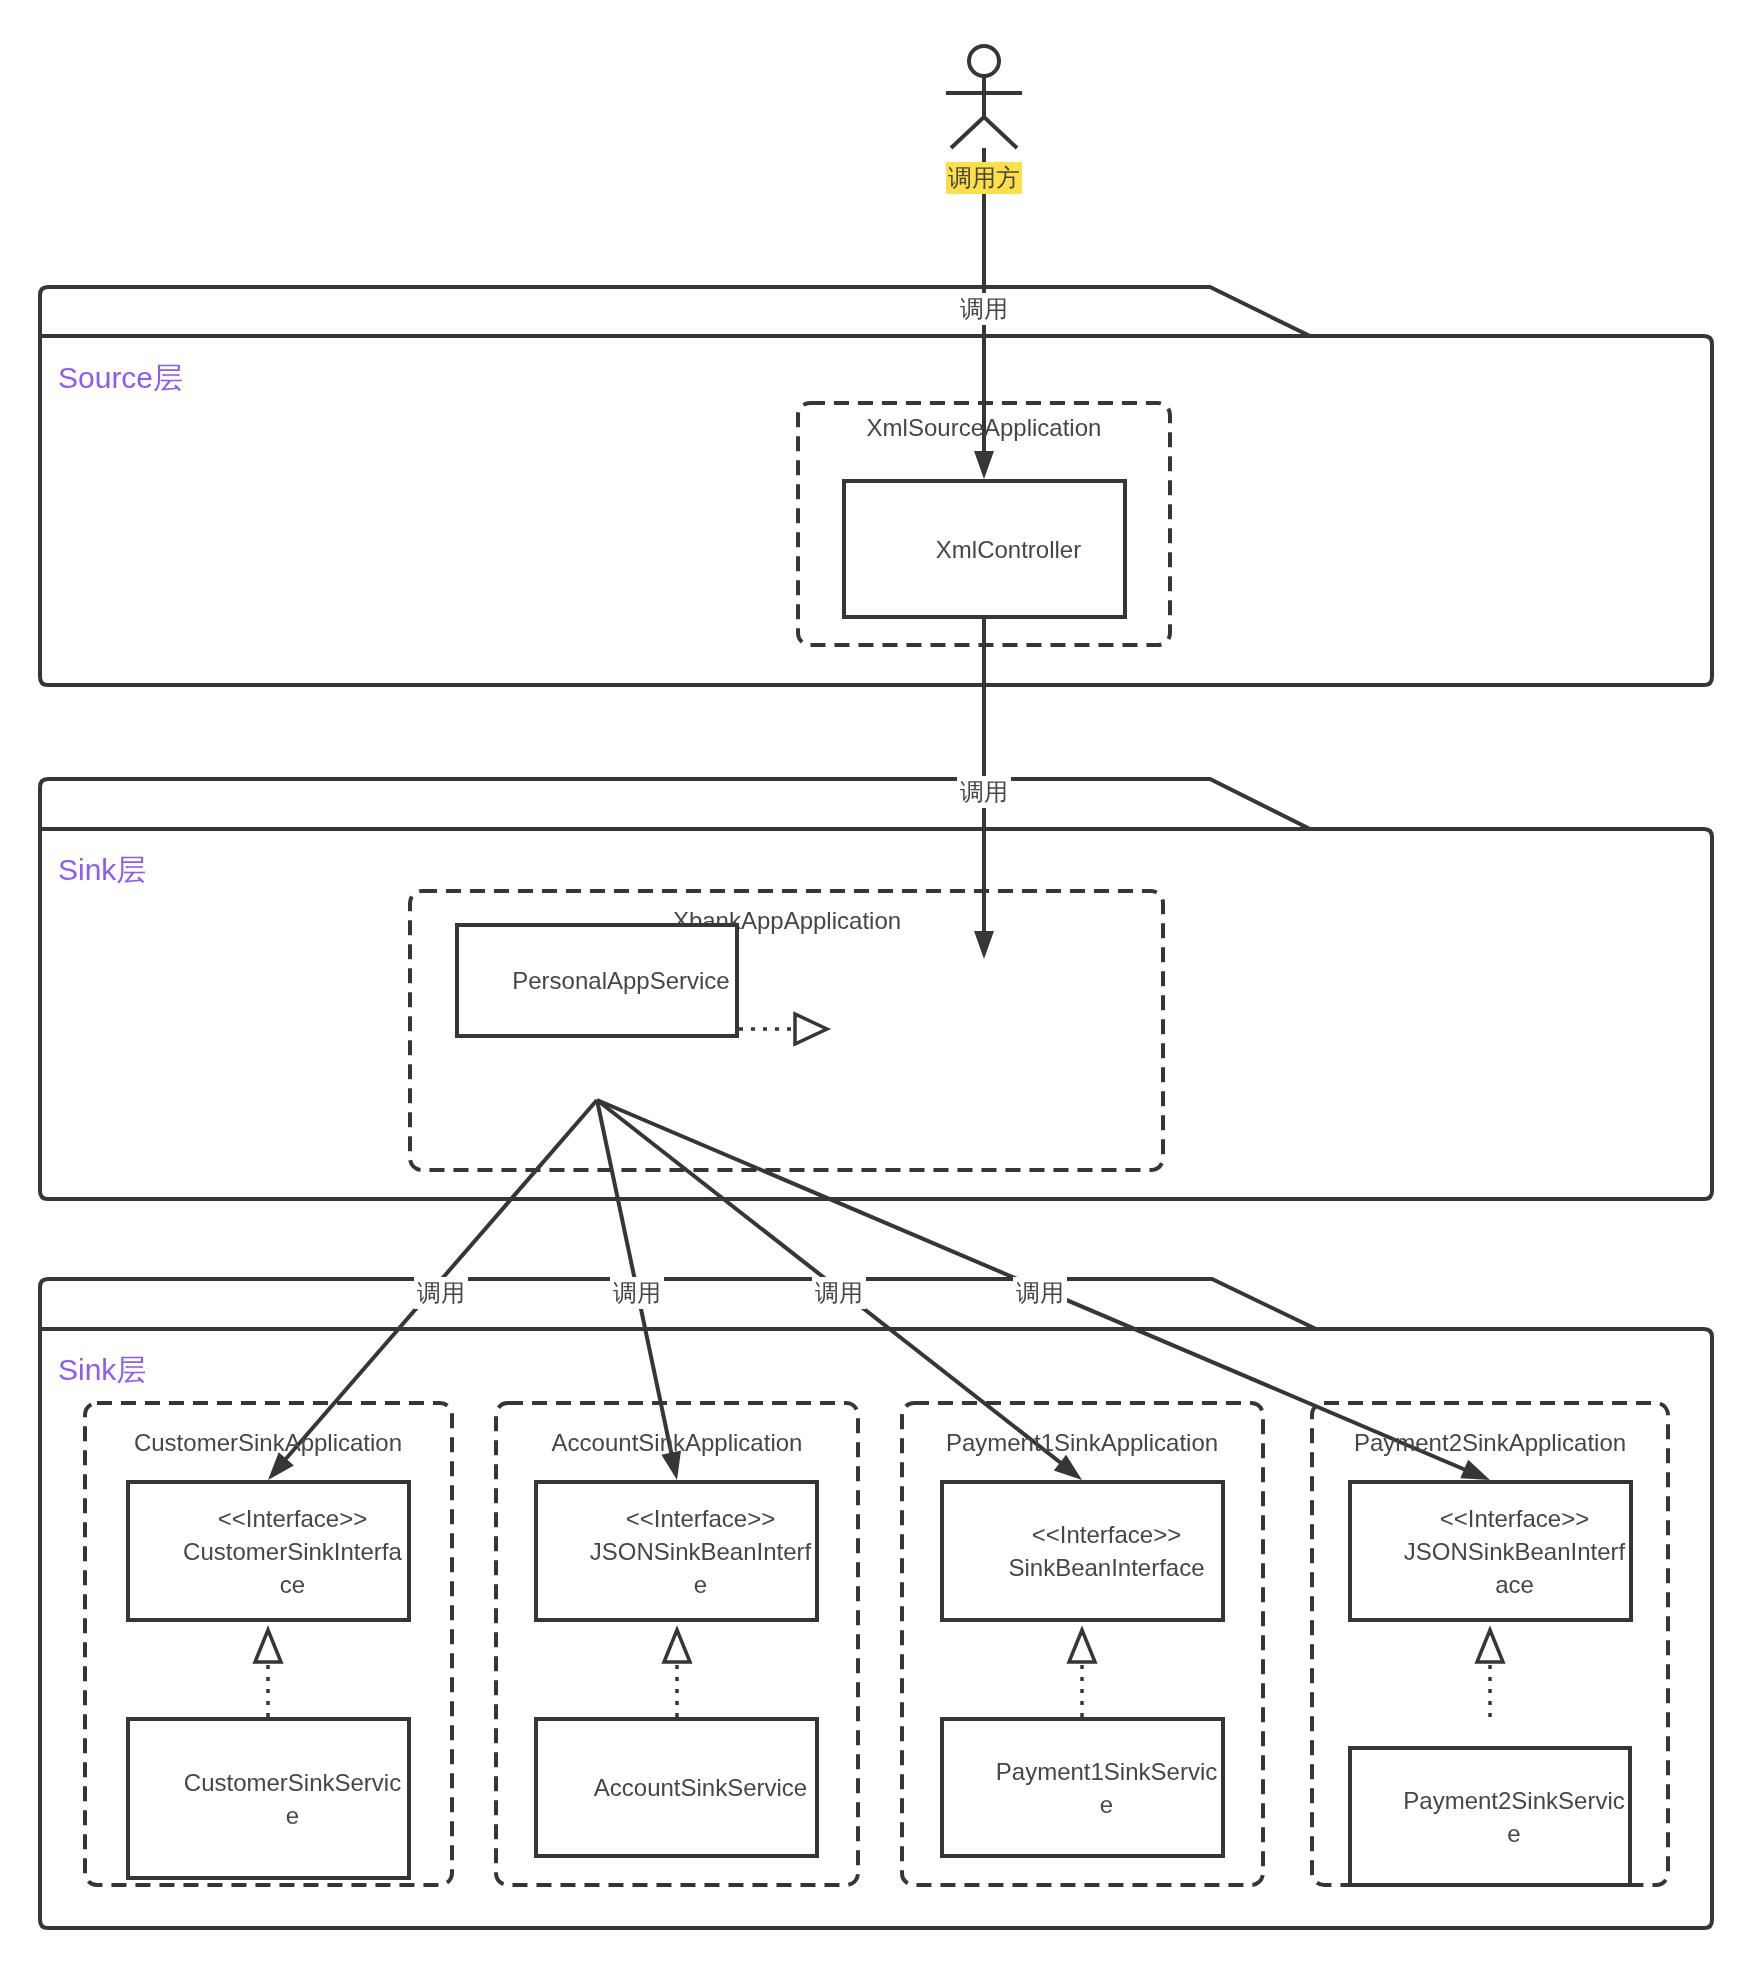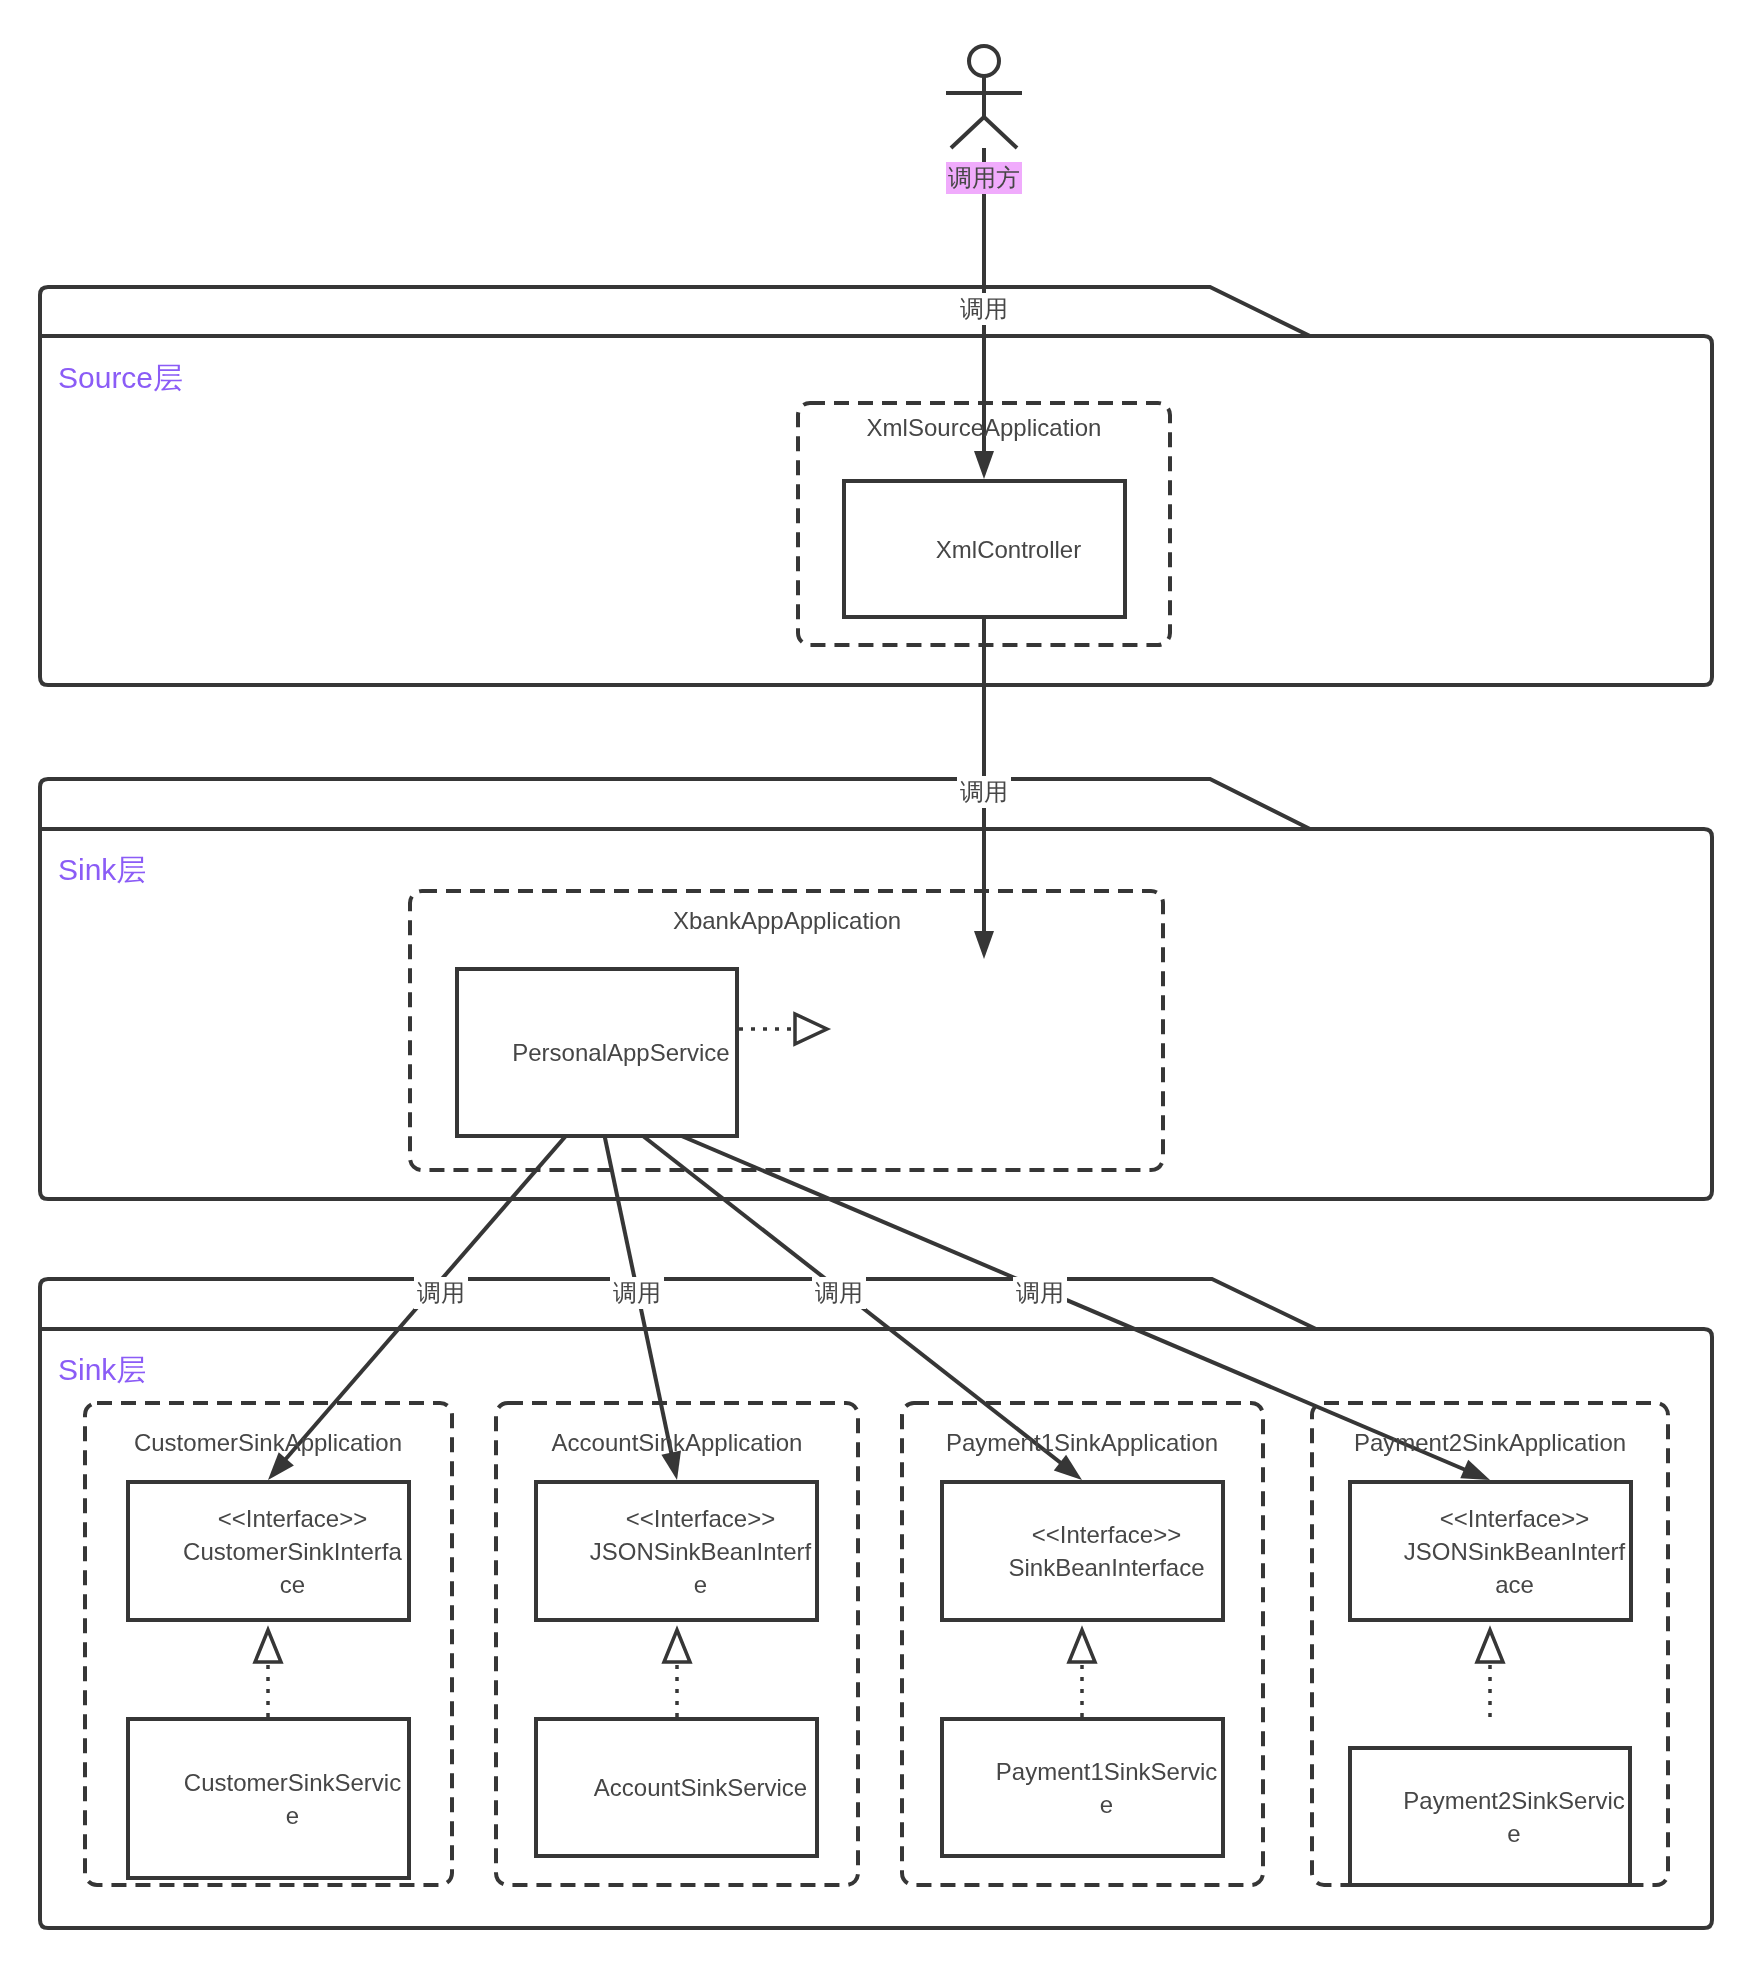--- a/index.html
+++ b/index.html
@@ -8,21 +8,21 @@
   .canvas svg{position:absolute;left:0;top:0;z-index:0;}
   .abs{position:absolute;z-index:2;}
   .pkg-title{font-size:30px;color:#8b5cf6;white-space:nowrap;}
   .ctr-label{font-size:24px;text-align:center;white-space:nowrap;transform:translateX(-50%);}
   .box{position:absolute;z-index:2;box-sizing:border-box;border:4px solid #363636;background:#fff;
        display:flex;flex-direction:column;align-items:center;justify-content:center;
        font-size:24px;line-height:33px;text-align:center;padding-left:48px;}
   .call{position:absolute;z-index:3;font-size:24px;background:#fff;padding:0 3px;
         transform:translate(-50%,-50%);white-space:nowrap;}
   .actor-label{position:absolute;z-index:3;font-size:24px;transform:translate(-50%,-50%);
-        background:#f0abfc;padding:0 2px;white-space:nowrap;}
+        background:#fde047;padding:0 2px;white-space:nowrap;}
 </style>
 </head>
 <body>
 
 <div class="canvas">
 
   <svg width="1764" height="1978" viewBox="0 0 1764 1978">
 
     <g stroke="#363636" stroke-width="4" fill="#ffffff">
       <path d="M 48 287 H 1210 L 1310 336 H 1704 Q 1712 336 1712 344 V 677 Q 1712 685 1704 685 H 48 Q 40 685 40 677 V 295 Q 40 287 48 287 Z"></path>
@@ -114,21 +114,21 @@
   <div class="abs ctr-label" style="left:787px;top:907px">XbankAppApplication</div>
   <div class="abs ctr-label" style="left:268px;top:1429px">CustomerSinkApplication</div>
   <div class="abs ctr-label" style="left:677px;top:1429px">AccountSinkApplication</div>
   <div class="abs ctr-label" style="left:1082px;top:1429px">Payment1SinkApplication</div>
   <div class="abs ctr-label" style="left:1490px;top:1429px">Payment2SinkApplication</div>
 
   <div class="box" style="left:842px;top:479px;width:285px;height:140px">
     <div>XmlController</div>
   </div>
 
-  <div class="box" style="left:455px;top:967px;width:284px;height:171px">
+  <div class="box" style="left:455px;top:923px;width:284px;height:115px">
     <div>PersonalAppService</div>
   </div>
 
 
   <div class="box" style="left:126px;top:1480px;width:285px;height:142px">
     <div>&lt;&lt;Interface&gt;&gt;</div>
     <div>CustomerSinkInterfa</div>
     <div>ce</div>
   </div>
   <div class="box" style="left:534px;top:1480px;width:285px;height:142px">

